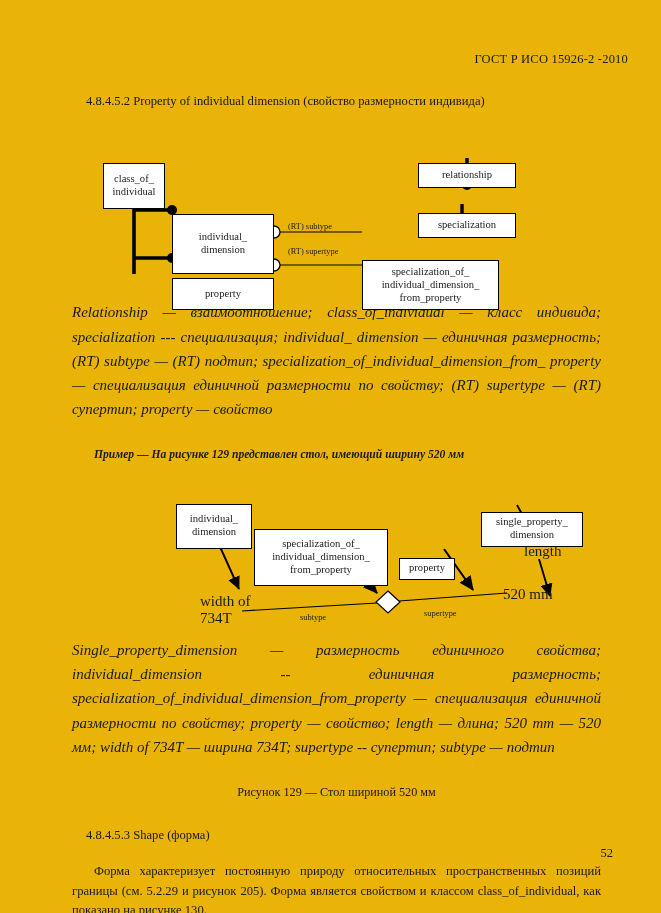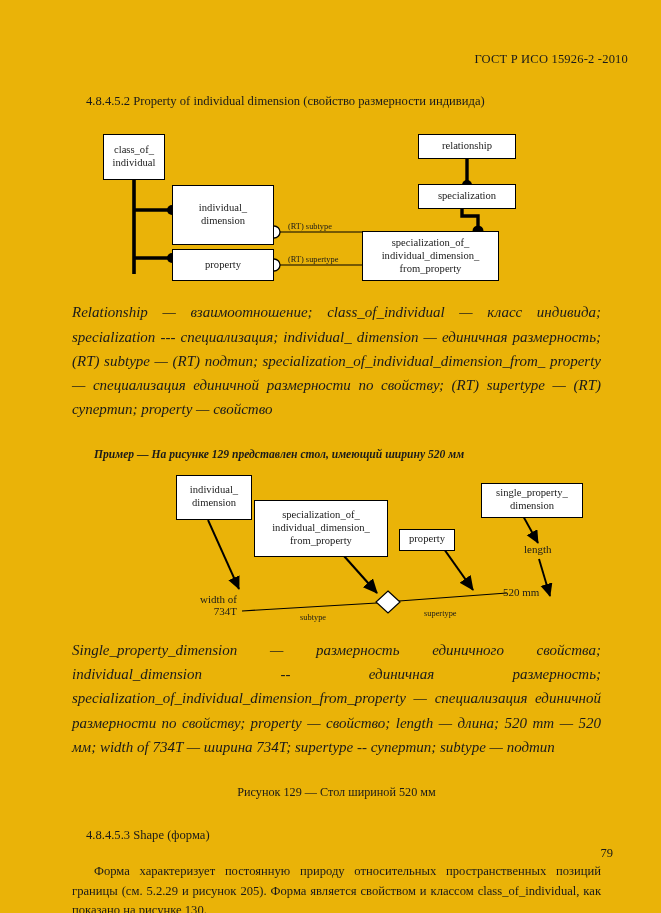--- a/index.html
+++ b/index.html
@@ -78,30 +78,31 @@
     background: #fff;
     box-sizing: border-box;
     display: flex;
     align-items: center;
     justify-content: center;
     text-align: center;
     font-size: 10.6px;
     line-height: 1.22;
     white-space: pre-line;
     padding: 2px 3px;
+    margin-top: 29px;
   }
   .dlabel {
     position: absolute;
     font-size: 8.4px;
     white-space: nowrap;
     line-height: 1.15;
   }
   .dlabel.med {
-    font-size: 11px;
-    text-align: right;
+    font-size: 15px;
+    text-align: left;
   }
   .dsvg {
     position: absolute;
     left: 0;
     top: 0;
     overflow: visible;
   }
 
   
   .fig1wrap { position: relative; height: 158px; margin-top: 4px; }
@@ -154,21 +155,21 @@
       <div class="dbox" style="left:346px; top:56px; width:98px; height:25px;">specialization</div>
 
       <div class="dbox" style="left:346px; top:6px; width:98px; height:25px;">relationship</div>
 
       <div class="dbox" style="left:290px; top:103px; width:137px; height:50px;">specialization_of_
 individual_dimension_
 from_property</div>
 
       <div class="dlabel" style="left:216px; top:94px;">(RT) subtype</div>
 
-      <div class="dlabel" style="left:216px; top:127px;">(RT) supertype</div>
+      <div class="dlabel" style="left:216px; top:119px;">(RT) supertype</div>
     </div>
 
     <p class="legend" style="margin-top:14px;">Relationship — взаимоотношение; class_of_individual — класс индивида; specialization --- специализация; individual_ dimension — единичная размерность; (RT) subtype — (RT) подтип; specialization_of_individual_dimension_from_ property — специализация единичной размерности по свойству; (RT) supertype — (RT) супертип; property — свойство</p>
 
 
     <p class="example" style="margin-top:26px;">Пример — На рисунке 129 представлен стол, имеющий ширину 520 мм</p>
 
     <div class="fig2wrap">
 
       <svg class="dsvg" width="529" height="165" viewBox="0 0 529 165">
@@ -221,15 +222,15 @@
     <p class="legend" style="margin-top:6px;">Single_property_dimension — размерность единичного свойства; individual_dimension -- единичная размерность; specialization_of_individual_dimension_from_property — специализация единичной размерности по свойству; property — свойство; length — длина; 520 mm — 520 мм; width of 734T — ширина 734T; supertype -- супертип; subtype — подтип</p>
 
     <p class="figcaption" style="margin-top:26px;">Рисунок 129 — Стол шириной 520 мм</p>
 
     <p class="clause" style="margin-top:26px;">4.8.4.5.3 Shape (форма)</p>
 
     <p class="para">Форма характеризует постоянную природу относительных пространственных позиций границы (см. 5.2.29 и рисунок 205). Форма является свойством и классом class_of_individual, как показано на рисунке 130.</p>
 
   </div>
 
-  <div class="pagenum">79</div>
+  <div class="pagenum">52</div>
 
 </div>
 
 </body></html>

